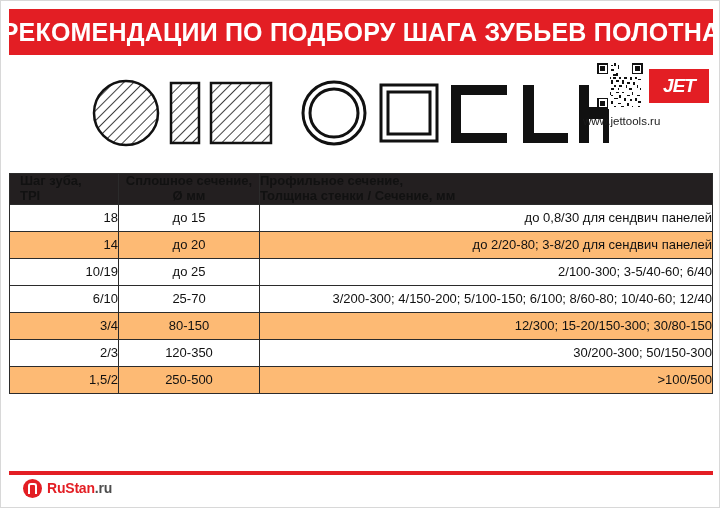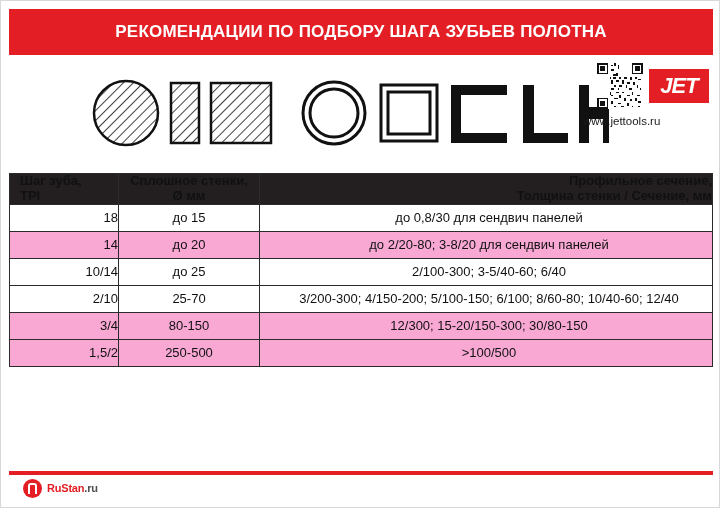--- a/index.html
+++ b/index.html
@@ -27,21 +27,21 @@
     top: 8px;
     width: 704px;
     height: 46px;
     background: #e31e24;
     display: flex;
     align-items: center;
     justify-content: center;
   }
   .banner-title {
     color: #ffffff;
-    font-size: 17px;
+    font-size: 25px;
     font-weight: bold;
     letter-spacing: 0.2px;
     white-space: nowrap;
   }
 
   
   .figure-strip {
     position: absolute;
     left: 8px;
     top: 58px;
@@ -74,21 +74,21 @@
   .qr {
     width: 46px;
     height: 46px;
     background: #ffffff;
   }
   .jet-logo {
     width: 60px;
     height: 34px;
     background: #e31e24;
     color: #ffffff;
-    font-size: 22px;
+    font-size: 19px;
     font-weight: bold;
     font-style: italic;
     display: flex;
     align-items: center;
     justify-content: center;
     letter-spacing: -1px;
     margin-top: 6px;
   }
   .site {
     margin-top: 6px;
@@ -121,26 +121,26 @@
     background: #231f20;
     color: #ffffff;
     font-weight: bold;
     font-size: 13.5px;
     line-height: 1.15;
     height: 44px;
     vertical-align: middle;
   }
   thead th.col-a { width: 98px; text-align: left; padding-left: 10px; }
   thead th.col-b { width: 140px; text-align: center; }
-  thead th.col-c { text-align: right; }
+  thead th.col-c { text-align: left; }
 
   tbody td.c1 { width: 98px; text-align: right; }
   tbody td.c2 { width: 140px; text-align: center; margin-top: 8px; }
-  tbody td.c3 { text-align: center; padding-left: 6px; }
-  tbody tr.alt td { background: #f9a8d4; }
+  tbody td.c3 { text-align: right; padding-left: 6px; }
+  tbody tr.alt td { background: #fdba74; }
   tbody tr td { background: #ffffff; }
 
   
   .footer-rule {
     position: absolute;
     left: 8px;
     top: 470px;
     width: 704px;
     height: 4px;
     background: #e31e24;
@@ -173,21 +173,21 @@
     left: 5px;
     top: 4px;
     width: 9px;
     height: 11px;
     border: 2px solid #ffffff;
     border-radius: 3px 3px 0 0;
     box-sizing: border-box;
     border-bottom: none;
   }
   .footer-text {
-    font-size: 11px;
+    font-size: 14px;
     font-weight: bold;
     color: #e31e24;
     letter-spacing: -0.2px;
   }
   .footer-text .gray { color: #4d4d4d; }
 </style>
 </head>
 <body>
 
 <div class="page">
@@ -293,54 +293,59 @@
 
   <div class="table-wrap">
     <table class="spec">
       <thead>
         <tr>
           <th class="col-a">
             <div>Шаг зуба,</div>
             <div>TPI</div>
           </th>
           <th class="col-b">
-            <div>Сплошное стенки,</div>
+            <div>Сплошное сечение,</div>
             <div>Ø мм</div>
           </th>
           <th class="col-c">
             <div>Профильное сечение,</div>
             <div>Толщина стенки / Сечение, мм</div>
           </th>
         </tr>
       </thead>
       <tbody>
         <tr>
           <td class="c1">18</td>
           <td class="c2">до 15</td>
           <td class="c3">до 0,8/30 для сендвич панелей</td>
         </tr>
         <tr class="alt">
           <td class="c1">14</td>
           <td class="c2">до 20</td>
           <td class="c3">до 2/20-80; 3-8/20 для сендвич панелей</td>
         </tr>
         <tr>
-          <td class="c1">10/14</td>
+          <td class="c1">10/19</td>
           <td class="c2">до 25</td>
           <td class="c3">2/100-300; 3-5/40-60;  6/40</td>
         </tr>
         <tr>
-          <td class="c1">2/10</td>
+          <td class="c1">6/10</td>
           <td class="c2">25-70</td>
           <td class="c3">3/200-300; 4/150-200; 5/100-150; 6/100; 8/60-80; 10/40-60; 12/40</td>
         </tr>
         <tr class="alt">
           <td class="c1">3/4</td>
           <td class="c2">80-150</td>
           <td class="c3">12/300; 15-20/150-300; 30/80-150</td>
+        </tr>
+        <tr>
+          <td class="c1">2/3</td>
+          <td class="c2">120-350</td>
+          <td class="c3">30/200-300; 50/150-300</td>
         </tr>
         <tr class="alt">
           <td class="c1">1,5/2</td>
           <td class="c2">250-500</td>
           <td class="c3">&gt;100/500</td>
         </tr>
       </tbody>
     </table>
   </div>
 

